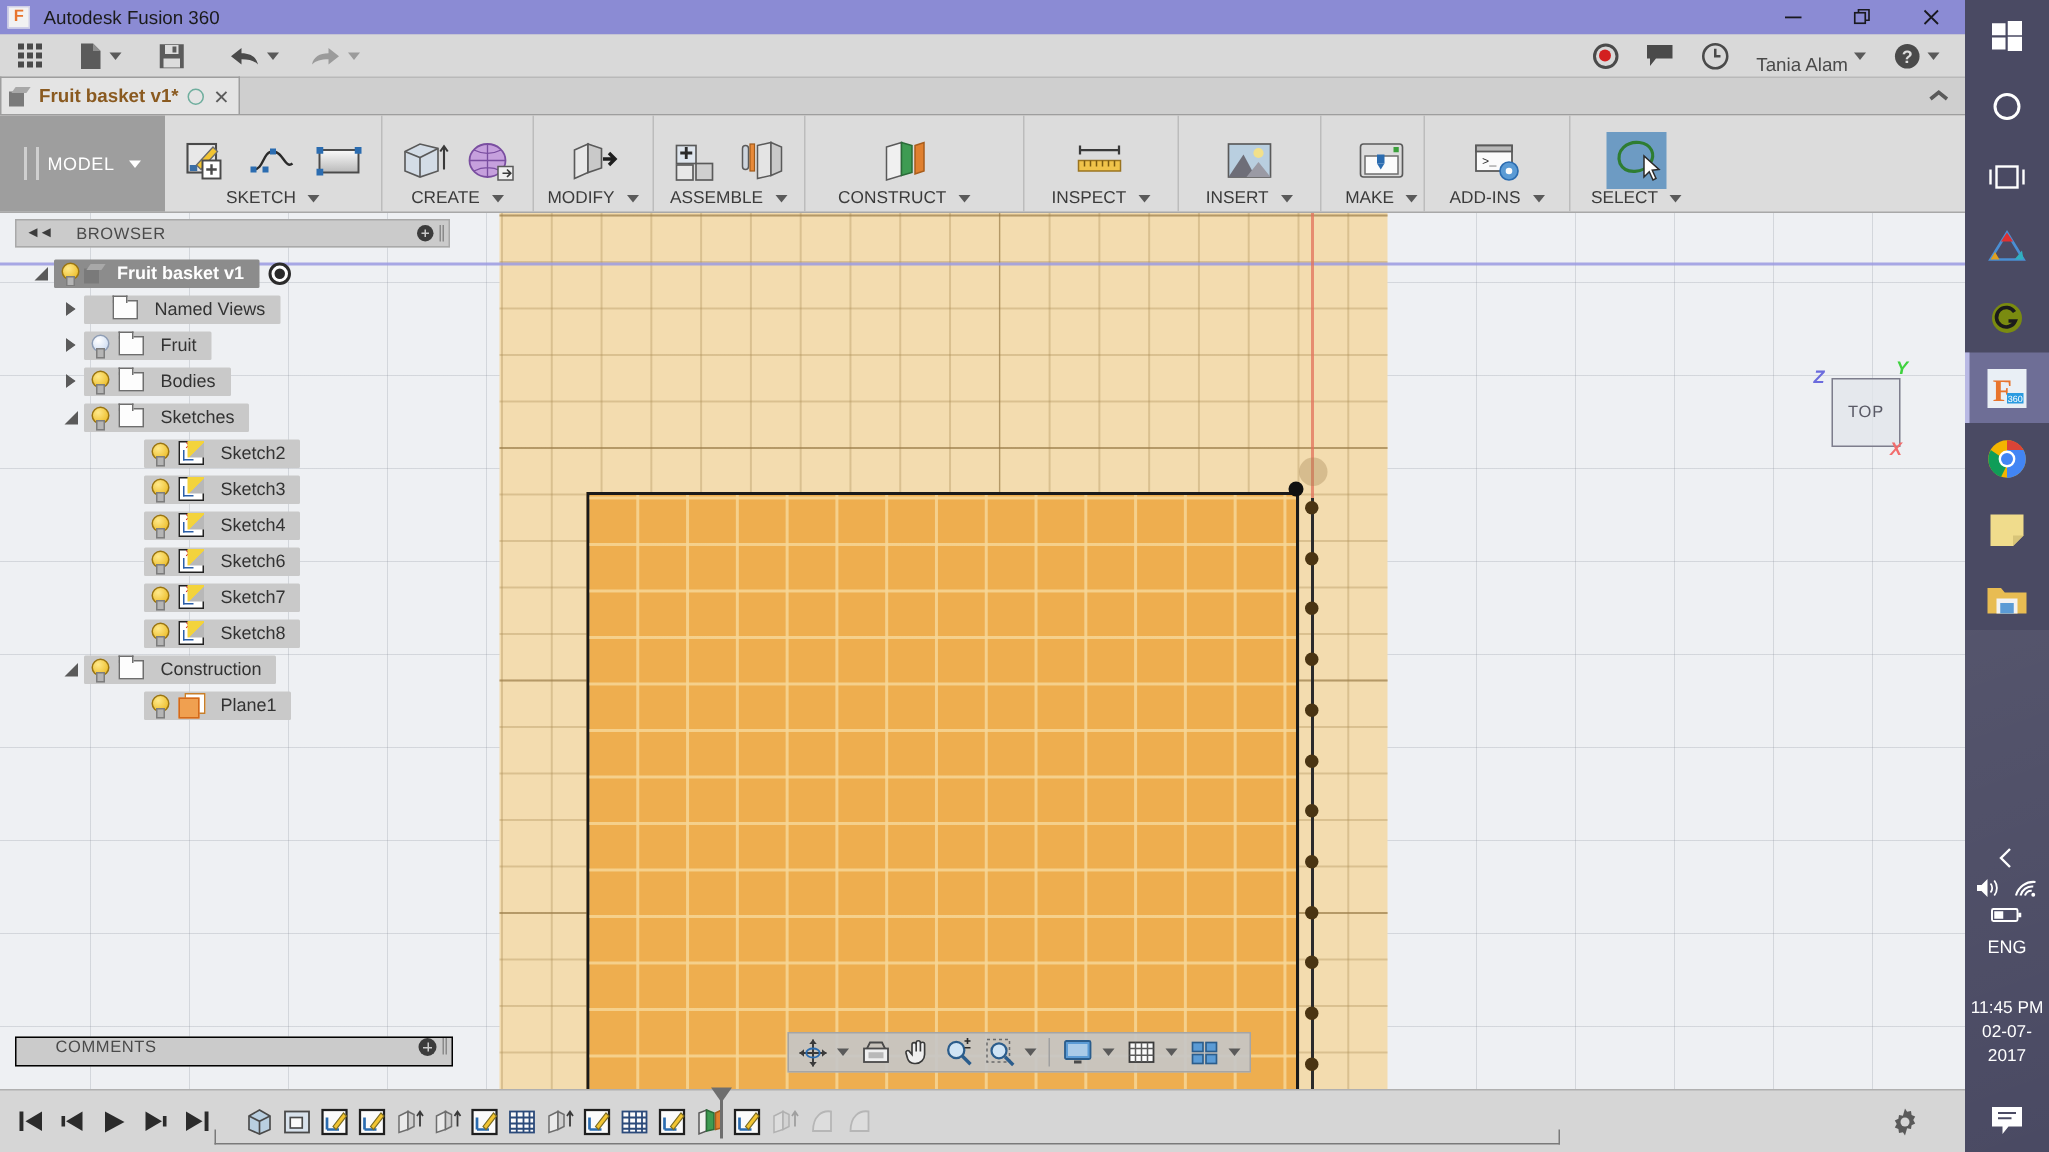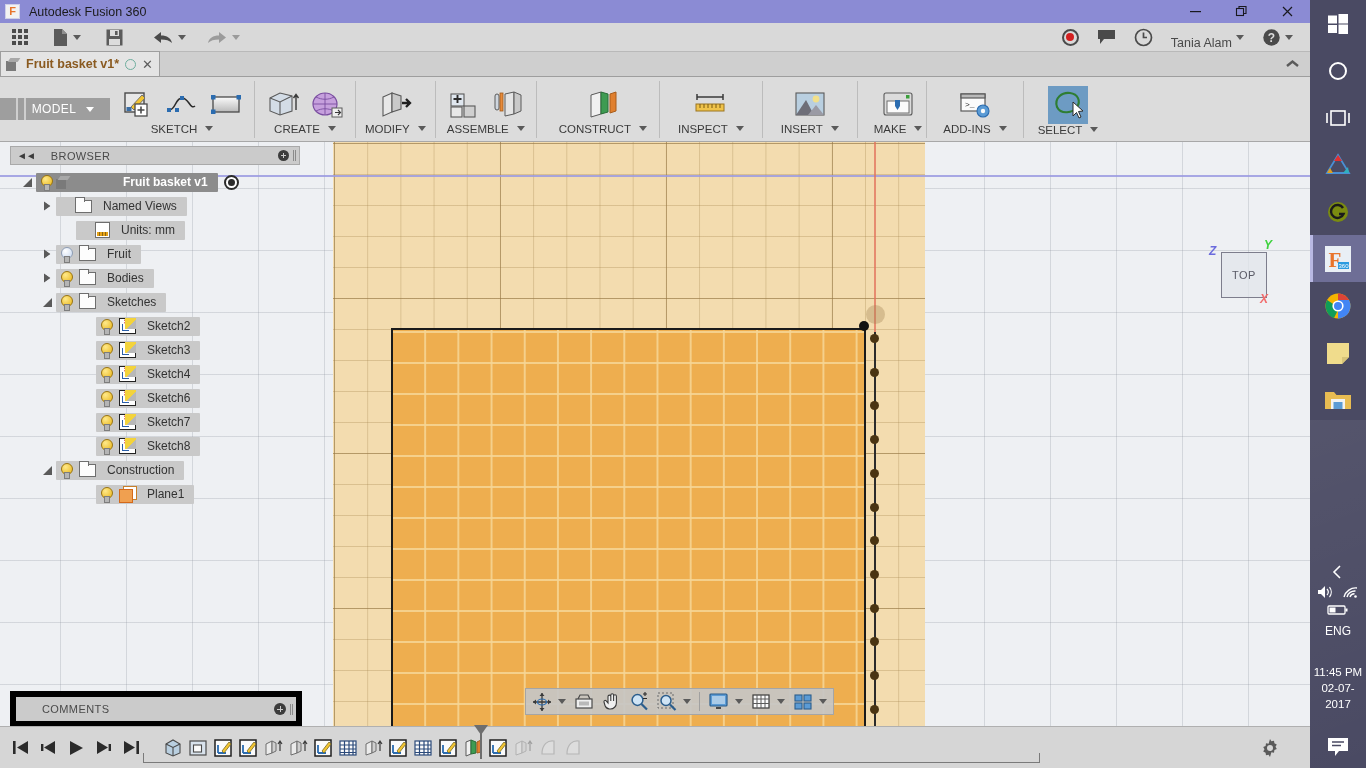--- a/index.html
+++ b/index.html
@@ -74,21 +74,21 @@
   .tab-o { width: 11px; height: 11px; border: 1.5px solid #6fae9e; border-radius: 50%; }
   .tab-x { font-size: 13px; color: #5c5c5c; }
   .tabstrip-up {
     margin-left: auto; width: 36px; height: 25px; display: flex; align-items: center;
     justify-content: center; color: #555; font-size: 11px;
   }
 
   
   .ribbon {
     position: absolute; left: 0; top: 77px; width: 1310px; height: 65px;
-    background: #dcdcdc; border-bottom: 1px solid #a8a8a8; display: flex; align-items: center;
+    background: #dcdcdc; border-bottom: 1px solid #a8a8a8; display: flex;
   }
   .model-panel {
     width: 110px; background: #9e9e9e; display: flex; align-items: center;
     justify-content: center; gap: 6px; position: relative;
   }
   .grip { width: 2px; height: 22px; background: #cfcfcf; }
   .model-label { font-size: 12px; color: #fff; letter-spacing: .4px; }
   .rgroup {
     display: flex; flex-direction: column; align-items: center; justify-content: flex-end;
     border-right: 1px solid #bcbcbc; padding: 3px 9px 2px; position: relative;
@@ -111,21 +111,21 @@
   .br-dot:before { content:""; position:absolute; left:5px; top:3px; width:1px; height:5px; background:#cbcbcb; }
   .br-grip { width: 3px; height: 11px; margin-right: 3px; border-left: 1px solid #8a8a8a; border-right: 1px solid #8a8a8a; }
 
   .tree { position: absolute; left: 10px; top: 170px; width: 292px; }
   .node { display: flex; align-items: center; height: 24px; font-size: 12px; color: #333; }
   .node .chip {
     display: flex; align-items: center; height: 19px; background: #c9c9c9; border-radius: 1px;
     padding-right: 10px;
   }
   .node.root .chip { background: #8c8c8c; }
-  .node.root .lbl { color: #fff; font-weight: bold; margin-left: 45px; }
+  .node.root .lbl { color: #fff; font-weight: bold; }
   .lbl { padding-left: 8px; white-space: nowrap; }
   .expander {
     width: 18px; display: flex; align-items: center; justify-content: center;
     font-size: 10px; color: #444;
   }
   .tri-right { width: 0; height: 0; border-top: 5px solid transparent; border-bottom: 5px solid transparent; border-left: 7px solid transparent; position: relative; }
   .tri-right:after { content:""; position:absolute; left:-7px; top:-5px; width:0; height:0;
     border-top:5px solid transparent; border-bottom:5px solid transparent; border-left:7px solid #5a5a5a; clip-path: polygon(0 0,0 100%,100% 50%); }
   .tri-down { width: 0; height: 0; border-left: 9px solid transparent; border-bottom: 9px solid #5a5a5a; }
   .bulb { width: 16px; height: 16px; position: relative; margin: 0 2px; }
@@ -164,22 +164,22 @@
   .plane-ico:before { content:""; position:absolute; left:4px; top:0; width:12px; height:12px; border:1.5px solid #c87f2a; background:#fff; }
   .plane-ico:after { content:""; position:absolute; left:0; top:3px; width:12px; height:12px; border:1.5px solid #d4691a; background:#f0a050; }
   .radio-root {
     margin-left: 6px; width: 15px; height: 15px; border-radius: 50%; border: 2px solid #2b2b2b;
     background: #fff; display: flex; align-items: center; justify-content: center;
   }
   .radio-root i { width: 7px; height: 7px; border-radius: 50%; background: #2b2b2b; display: block; }
 
   
   .comments {
-    position: absolute; left: 10px; top: 691px; width: 292px; height: 36px;
-    background: #cbcbcb; border: 6px solid #000000; display: flex; align-items: center;
+    position: absolute; left: 10px; top: 691px; width: 292px; height: 20px;
+    background: #cbcbcb; border: 1px solid #000000; display: flex; align-items: flex-start;
     font-size: 11px; color: #4a4a4a; letter-spacing: .4px;
   }
   .cm-title { margin-left: 26px; }
   .cm-plus { margin-left: auto; margin-right: 4px; width: 12px; height: 12px; border-radius: 50%;
     background: #3c3c3c; position: relative; }
   .cm-plus:after { content:""; position:absolute; left:3px; top:5.5px; width:6px; height:1.5px; background:#cbcbcb; }
   .cm-plus:before { content:""; position:absolute; left:5.5px; top:3px; width:1.5px; height:6px; background:#cbcbcb; }
 
   
   .canvas {
@@ -538,21 +538,21 @@
             <rect x="8" y="3" width="3" height="18" fill="#e88a3a" stroke="#a05a1a" stroke-width=".8"></rect>
           </svg>
         </div>
       </div>
       <div class="rg-label">
         <span>ASSEMBLE</span>
         <span class="caret-sm"></span>
       </div>
     </div>
 
-    <div class="rgroup" style="padding-left:22px;padding-right:12px">
+    <div class="rgroup" style="padding-left:22px;padding-right:35px">
       <div class="rg-icons">
         <div class="ico-btn">
           <svg width="34" height="30" viewBox="0 0 34 30">
             <path d="M5 5 L15 2 L15 24 L5 27 Z" fill="#f0f0f0" stroke="#5a5a5a" stroke-width="1"></path>
             <path d="M15 2 L22 4 L22 22 L15 24 Z" fill="#3e9b52" stroke="#2a6c38" stroke-width="1"></path>
             <path d="M24 4 L30 2 L30 21 L24 23 Z" fill="#e0802f" stroke="#a85d1c" stroke-width="1"></path>
           </svg>
         </div>
       </div>
       <div class="rg-label">
@@ -717,29 +717,20 @@
         <span class="expander">
           <span class="tri-right"></span>
         </span>
         <span class="chip">
           <span style="width:16px;display:inline-block"></span>
           <span class="folder"></span>
           <span class="lbl">Named Views</span>
         </span>
       </div>
       <div class="node">
-        <span style="display:inline-block;width:48px"></span>
-        <span class="expander"></span>
-        <span class="chip">
-          <span style="width:16px;display:inline-block"></span>
-          <span class="doc-ico"></span>
-          <span class="lbl">Units: mm</span>
-        </span>
-      </div>
-      <div class="node">
         <span style="display:inline-block;width:28px"></span>
         <span class="expander">
           <span class="tri-right"></span>
         </span>
         <span class="chip">
           <span class="bulb off"></span>
           <span class="folder"></span>
           <span class="lbl">Fruit</span>
         </span>
       </div>

